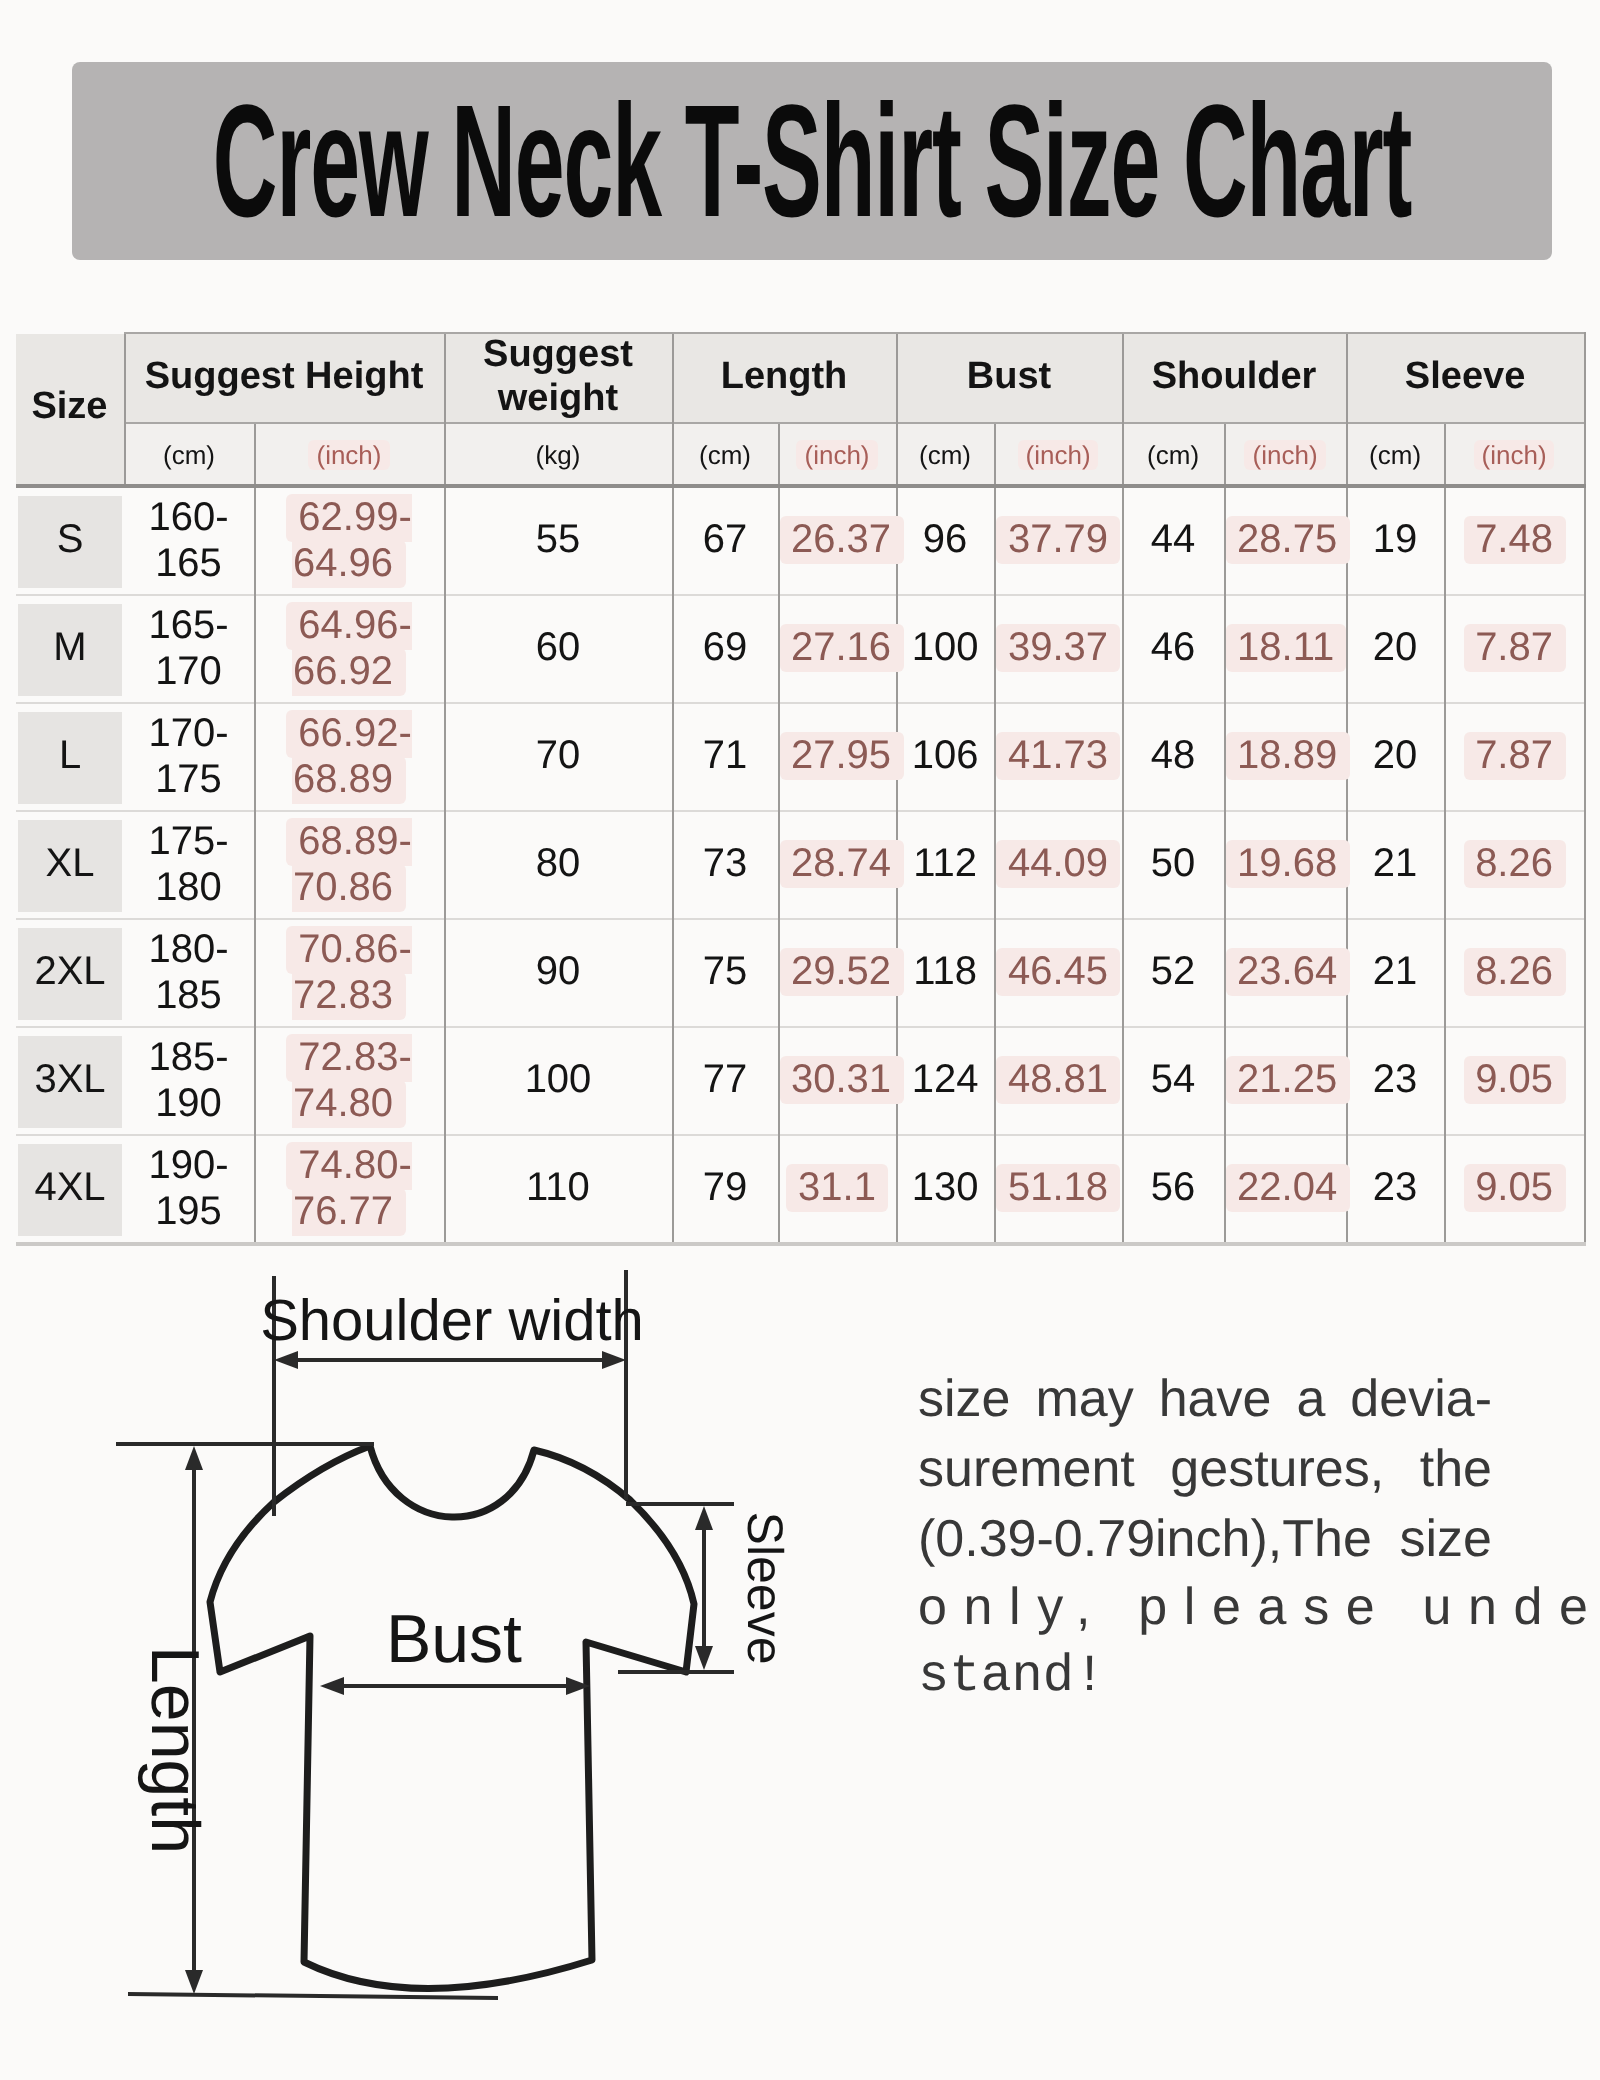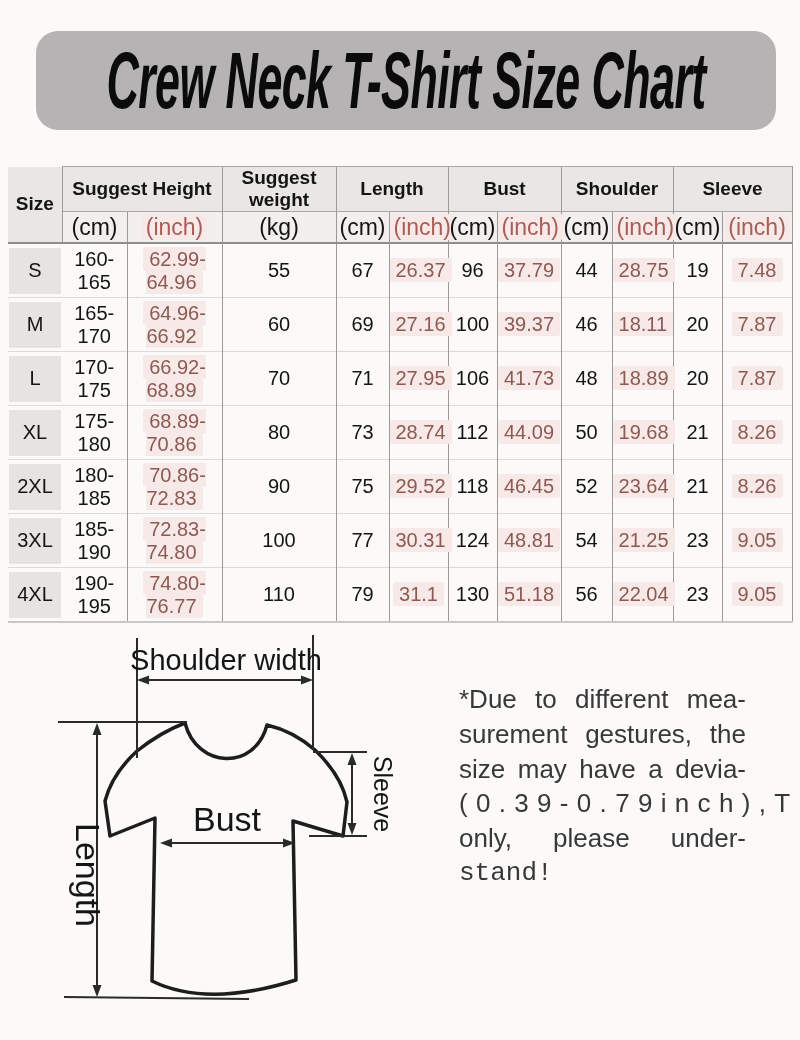--- a/index.html
+++ b/index.html
@@ -11,39 +11,39 @@
   html,body{margin:0;padding:0;}
   body{
     width:800px;height:1040px;position:relative;overflow:hidden;
     background:var(--page_bg);
     font-family:"Liberation Sans","DejaVu Sans",sans-serif;
     color:var(--text_primary);
   }
   
   .banner{
     position:absolute;left:36px;top:31px;width:740px;height:99px;
-    background:var(--banner_bg);border-radius:22px;
-    display:flex;align-items:center;justify-content:center;font-style:italic;
+    background:var(--banner_bg);border-radius:4px;
+    display:flex;align-items:center;justify-content:center;
   }
   .banner-text{
     display:inline-block;font-weight:700;font-size:80px;line-height:1;
     color:#0b0b0b;letter-spacing:-1px;white-space:nowrap;
     transform:scaleX(0.56);transform-origin:center;
   }
   
   .size-table-wrap{position:absolute;left:8px;top:166px;width:784px;}
   table{border-collapse:collapse;table-layout:fixed;width:784px;}
   th,td{padding:0;text-align:center;vertical-align:middle;font-weight:400;}
   thead tr.groups th{
     height:37px;background:var(--header_bg);font-size:19px;font-weight:700;
     border-top:1px solid #a9a7a5;
   }
   thead tr.groups th.size-th{border-top:none;}
   thead tr.units th{
-    height:30px;background:var(--subheader_bg);font-size:23px;
+    height:30px;background:var(--subheader_bg);font-size:13px;
     border-top:1px solid #a9a7a5;border-bottom:2px solid #8f8d8b;
   }
   th.size-th{
     background:var(--header_bg);font-size:20px;border-bottom:2px solid #8f8d8b;
   }
   tbody td{height:53px;font-size:20px;background:transparent;}
   
   .vl{border-left:1px solid var(--grid_line);}
   .vr{border-right:1px solid var(--grid_line);}
   
@@ -284,19 +284,18 @@
     <line x1="313" y1="134" x2="367" y2="134"></line>
     <line x1="309" y1="218" x2="367" y2="218"></line>
     <line x1="352" y1="140" x2="352" y2="212"></line>
     <polygon points="352,135 347.5,147 356.5,147" stroke="none"></polygon>
     <polygon points="352,217 347.5,205 356.5,205" stroke="none"></polygon>
   </g>
   <text transform="translate(374,176) rotate(90)" text-anchor="middle" font-size="25" fill="#151515">Sleeve</text>
 </svg>
 
 <div class="disclaimer">
-  <div class="dl">*Due to different mea-</div>
+  <div class="dl">size may have a devia-</div>
   <div class="dl">surement gestures, the</div>
-  <div class="dl">size may have a devia-</div>
   <div class="dl">(0.39-0.79inch),The size</div>
   <div class="dl">only, please under-</div>
   <div class="dl">stand!</div>
 </div>
 
 </body></html>

